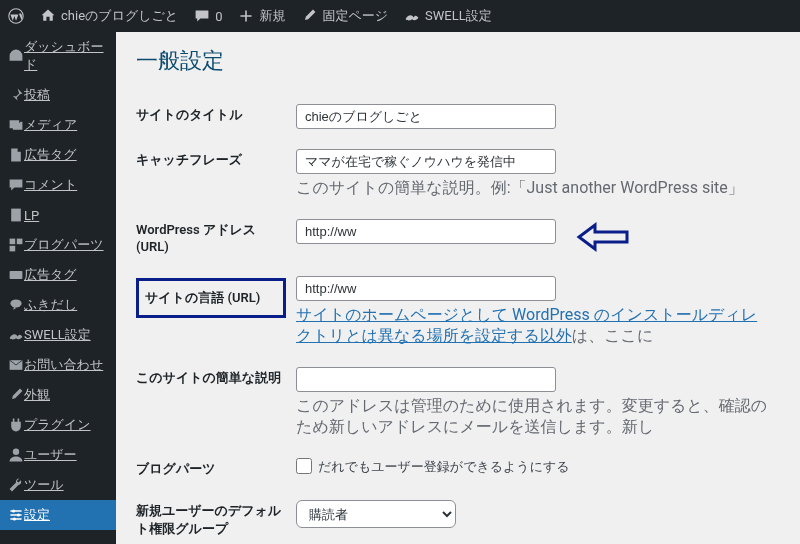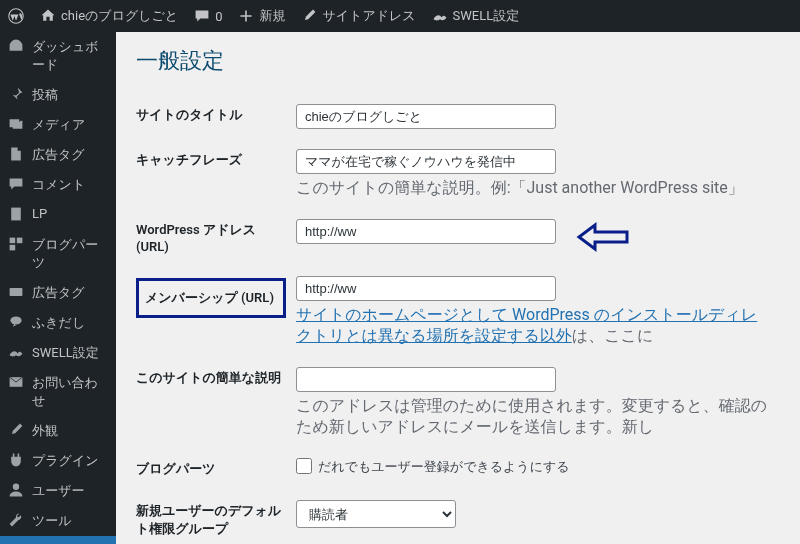--- a/index.html
+++ b/index.html
@@ -6,35 +6,35 @@
   body { font-family: -apple-system, BlinkMacSystemFont, "Segoe UI", Roboto, sans-serif; font-size: 13px; color: #3c434a; background: #fff; width: 800px; height: 544px; overflow: hidden; position: relative; }
   
   
   .adminbar { background: #1d2327; color: #c3c4c7; height: 32px; display: flex; align-items: center; font-size: 13px; }
   .adminbar .ab-item { display: flex; align-items: center; padding: 0 8px; height: 32px; color: #c3c4c7; cursor: pointer; gap: 5px; }
   .adminbar .ab-item .ico { display: inline-block; width: 16px; height: 16px; }
   
   
   .wrap { display: flex; height: calc(100% - 32px); }
   .sidebar { width: 116px; background: #1d2327; color: #c3c4c7; font-size: 13px; overflow: hidden; }
-  .sidebar .menu-item { display: flex; align-items: flex-start; padding: 6px 8px; gap: 8px; cursor: pointer; min-height: 30px; }
+  .sidebar .menu-item { display: flex; align-items: center; padding: 6px 8px; cursor: pointer; min-height: 30px; text-decoration: underline; }
   .sidebar .menu-item.current { background: #2271b1; color: #fff; position: relative; }
   .sidebar .menu-item.current::after { content: ""; position: absolute; right: -8px; top: 50%; transform: translateY(-50%); border: 8px solid transparent; border-right-color: #f0f0f1; }
   .sidebar .menu-item .mi-ico { width: 16px; height: 16px; flex-shrink: 0; }
   
   
   .main { flex: 1; background: #f0f0f1; padding: 10px 20px 20px 20px; overflow: hidden; }
   .main h1 { font-size: 22px; font-weight: 400; color: #0c4a6e; margin: 4px 0 18px 0; }
   .form-table { width: 100%; border-collapse: collapse; }
   .form-table tr { }
   .form-table th { text-align: left; vertical-align: top; width: 160px; font-weight: 600; font-size: 13px; padding: 12px 10px 12px 0; color: #1d2327; }
   .form-table td { padding: 10px 10px 10px 0; vertical-align: top; }
   .form-table input[type=text], .form-table input[type=email], .form-table select { border: 1px solid #8c8f94; border-radius: 3px; padding: 4px 8px; font-size: 13px; background: #fff; color: #2c3338; }
   .form-table input[type=text] { width: 260px; }
-  .form-table select { width: 160px; height: 28px; }
+  .form-table select { width: 160px; height: 28px; border-radius: 6px; }
   .form-table .description { font-size: 16px; color: #646970; margin-top: 4px; display: block; }
   .form-table .description a { color: #2271b1; text-decoration: underline; }
   .highlight-th { border: 3px solid #0a1e8a; padding: 8px 6px !important; }
   .arrow { position: absolute; left: 575px; top: 222px; }
   .checkbox-row label { font-size: 13px; display: flex; align-items: flex-start; gap: 6px; }
   .checkbox-row input[type=checkbox]{ width:16px; height:16px; }
 </style>
 </head>
 <body>
 
@@ -60,21 +60,21 @@
   <div class="ab-item">
     <svg class="ico" viewBox="0 0 20 20" fill="#c3c4c7">
         <path d="M9 3h2v6h6v2h-6v6H9v-6H3V9h6z"></path>
       </svg>
     <span>新規</span>
   </div>
   <div class="ab-item">
     <svg class="ico" viewBox="0 0 20 20" fill="#c3c4c7">
         <path d="M15 2l3 3-9 9-4 1 1-4z"></path>
       </svg>
-    <span>サイトアドレス</span>
+    <span>固定ページ</span>
   </div>
   <div class="ab-item">
     <svg class="ico" viewBox="0 0 20 20" fill="#c3c4c7">
         <path d="M2 14c3-6 8-6 10-2 2-4 4-2 6 0-2 4-6 4-8 2-2 2-6 2-8 0z"></path>
       </svg>
     <span>SWELL設定</span>
   </div>
 </div>
 
 <div class="wrap">
@@ -201,21 +201,21 @@
           <input type="text" value="ママが在宅で稼ぐノウハウを発信中" style="">
           <span class="description">このサイトの簡単な説明。例:「Just another WordPress site」</span>
         </td>
       </tr>
       <tr>
         <th>WordPress アドレス (URL)</th>
         <td><input type="text" value="http://ww" style=""></td>
       </tr>
       <tr>
         <th>
-              <div class="highlight-th">メンバーシップ (URL)</div>
+              <div class="highlight-th">サイトの言語 (URL)</div>
             </th>
         <td>
           <input type="text" value="http://ww" style="">
           <span class="description"><a href="#">サイトのホームページとして WordPress のインストールディレクトリとは異なる場所を設定する以外</a><span>は、ここに</span></span>
         </td>
       </tr>
       <tr>
         <th>このサイトの簡単な説明</th>
         <td>
           <input type="text" value="" style="">

